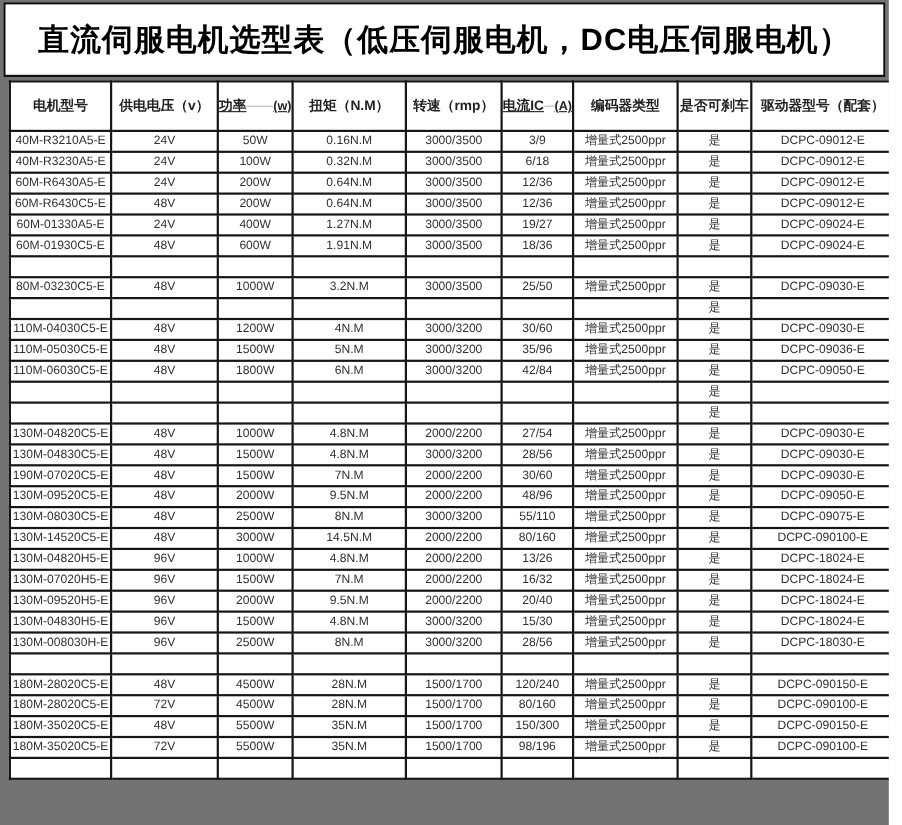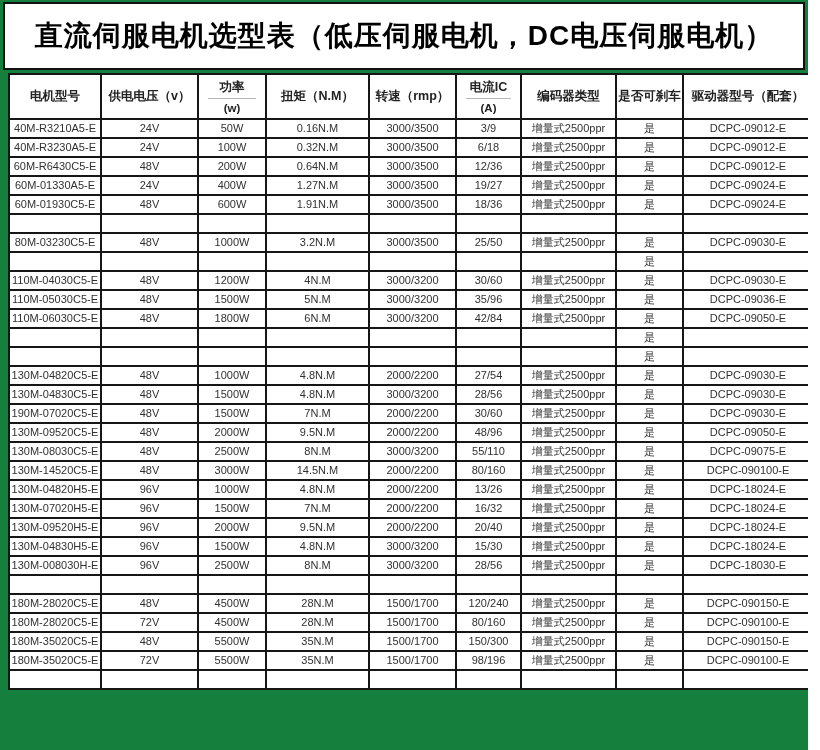--- a/index.html
+++ b/index.html
@@ -1,21 +1,21 @@
 <!DOCTYPE html>
 <html><head>
 <meta charset="utf-8">
 <style>
   * { margin: 0; padding: 0; box-sizing: border-box; }
   html, body { width: 820px; height: 750px; overflow: hidden; }
   body {
     background: #ffffff;
     font-family: "Liberation Sans", "DejaVu Sans", sans-serif;
   }
-  .page { width: 808px; height: 750px; overflow: hidden; background: #15803d; position: relative; }
+  .page { width: 808px; height: 750px; overflow: hidden; background: #737373; position: relative; }
 
   .title-box {
     margin: 2px 3px 0 3px;
     height: 68px;
     border: 2px solid #101010;
     display: flex;
     align-items: center;
     justify-content: center;
     background: #ffffff;
   }
@@ -49,21 +49,21 @@
     color: #222222;
     background: #ffffff;
   }
   .motor-table td {
     height: 19px;
     font-size: 11px;
     line-height: 1;
     color: #303030;
     background: #ffffff;
   }
-  .two-line { display: flex; flex-direction: column; align-items: center; justify-content: center; }
+  .two-line { display: flex; flex-direction: row; align-items: center; justify-content: center; text-decoration: underline; }
   .two-line .sub { font-size: 11.5px; margin-top: 1px; }
   .hdr-divider {
     display: block;
     width: 72%;
     height: 1px;
     background: #b8b8b8;
     margin: 2px auto;
   }
 </style>
 </head>
@@ -129,20 +129,31 @@
           <td>24V</td>
           <td>100W</td>
           <td>0.32N.M</td>
           <td>3000/3500</td>
           <td>6/18</td>
           <td>增量式2500ppr</td>
           <td>是</td>
           <td>DCPC-09012-E</td>
         </tr>
         <tr>
+          <td>60M-R6430A5-E</td>
+          <td>24V</td>
+          <td>200W</td>
+          <td>0.64N.M</td>
+          <td>3000/3500</td>
+          <td>12/36</td>
+          <td>增量式2500ppr</td>
+          <td>是</td>
+          <td>DCPC-09012-E</td>
+        </tr>
+        <tr>
           <td>60M-R6430C5-E</td>
           <td>48V</td>
           <td>200W</td>
           <td>0.64N.M</td>
           <td>3000/3500</td>
           <td>12/36</td>
           <td>增量式2500ppr</td>
           <td>是</td>
           <td>DCPC-09012-E</td>
         </tr>

